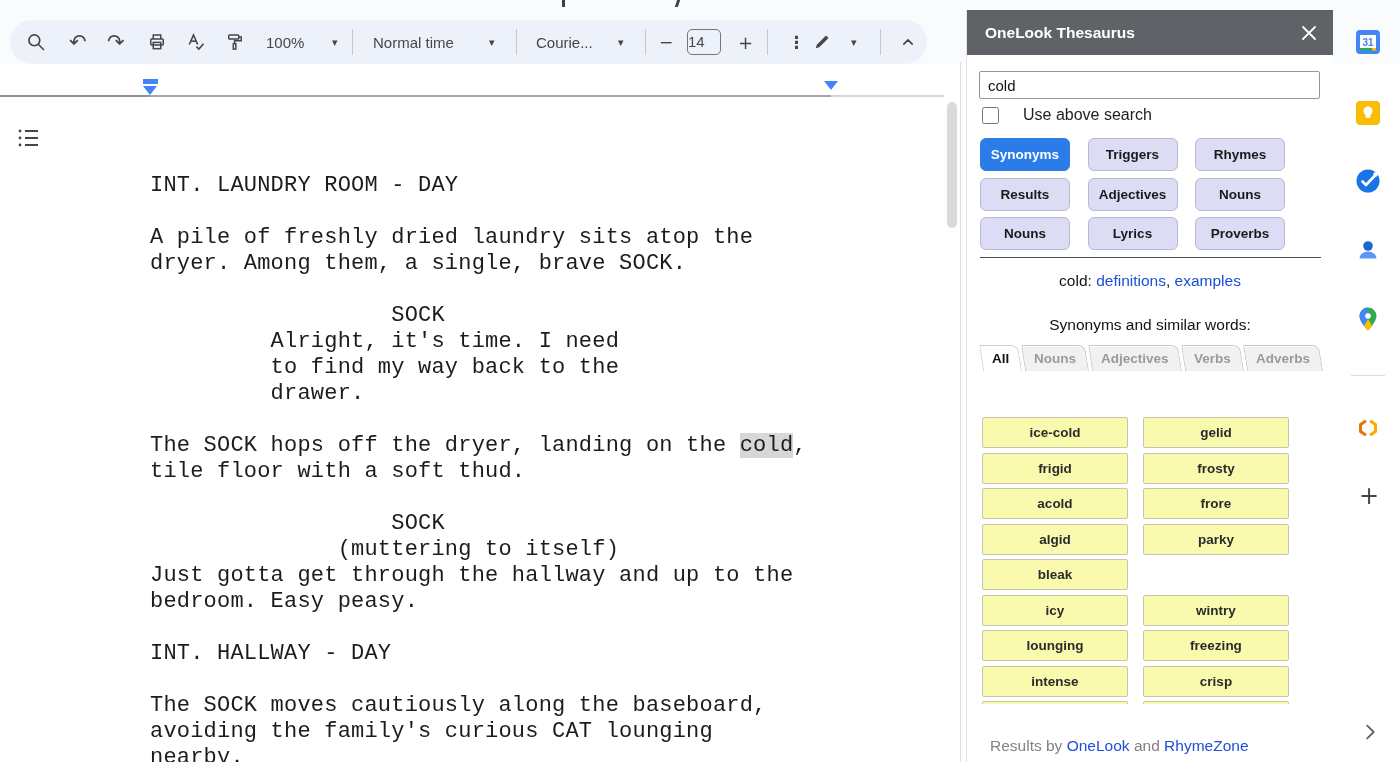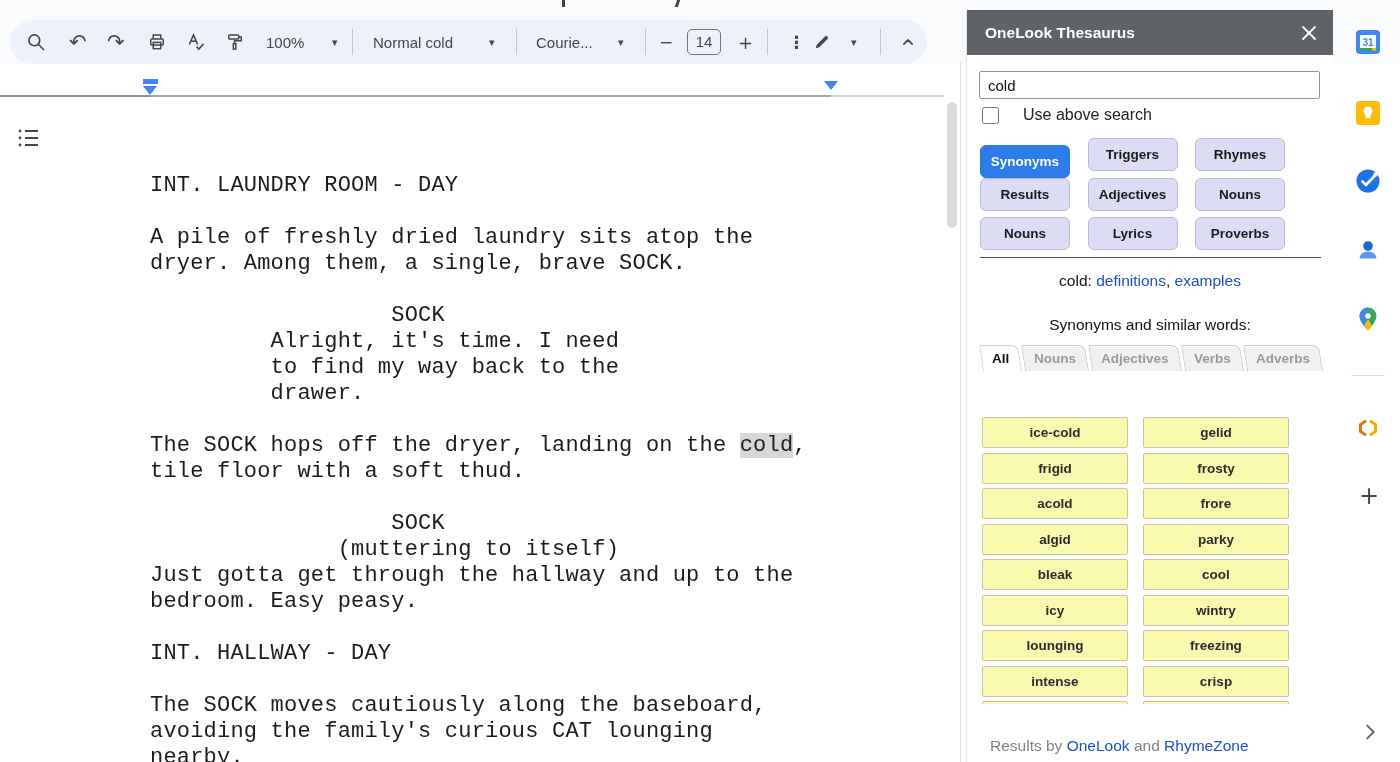--- a/index.html
+++ b/index.html
@@ -13,21 +13,21 @@
   .m1 { left:562px; top:0; width:3px; height:7px; }
   .m2 { left:676px; top:0; width:3px; height:7px; transform:skewX(-18deg); }
   .pill { position:absolute; left:10px; top:20px; width:917px; height:44px;
     background:#edf2fa; border-radius:22px; }
   .ti { position:absolute; top:50%; transform:translateY(-50%); display:flex; align-items:center;
     color:#444746; font-size:15px; }
   .tdiv { position:absolute; top:9px; width:1px; height:26px; background:#c4c7c5; }
   .caret { font-family:"DejaVu Sans",sans-serif; font-size:11px; color:#444746; }
   .glyph { font-family:"DejaVu Sans",sans-serif; color:#444746; }
   .sizebox { position:absolute; left:677px; top:9px; width:34px; height:26px;
-    border:1px solid #747775; border-radius:5px; text-align:center; line-height:24px;
+    border:1px solid #747775; border-radius:5px; line-height:24px;
     font-size:15px; color:#444746; background:transparent; }
 
   
   .ruler-seg { position:absolute; height:2px; top:95px; }
   .rs1 { left:0; width:150px; background:#8f9399; }
   .rs2 { left:150px; width:681px; background:#a2a6ab; }
   .rs3 { left:831px; width:113px; background:#d2d5d9; }
   .ind-bar { position:absolute; left:143px; top:79px; width:15px; height:5px; background:#4285f4; }
   .ind-tri { position:absolute; width:0; height:0; border-left:7.5px solid transparent;
     border-right:7.5px solid transparent; border-top:9px solid #4285f4; }
@@ -59,21 +59,21 @@
   .search-input { position:absolute; left:12px; top:61px; width:341px; height:28px;
     border:1px solid #949494; border-radius:2px; padding:2px 8px; font-size:15px;
     font-family:"Liberation Sans",sans-serif; color:#111; background:#fff; }
   .cb { position:absolute; left:15px; top:97px; width:17px; height:17px; accent-color:#fff;
     border:1px solid #b0b0b0; }
   .cb-label { position:absolute; left:56px; top:96px; font-size:16px; color:#202124; }
 
   .fbtn { position:absolute; width:90px; height:33px; background:#dcdcf4; border:1px solid #b9b9d6;
     border-radius:6px; font-size:13.5px; font-weight:bold; color:#1a1a1a; cursor:pointer;
     font-family:"Liberation Sans",sans-serif; }
-  .fbtn.active { background:#2b7ce9; border-color:#2b7ce9; color:#fff;margin-top:7px; }
+  .fbtn.active { background:#2b7ce9; border-color:#2b7ce9; color:#fff; }
   .fc0 { left:13px; } .fc1 { left:120.5px; } .fc2 { left:228px; }
   .fr0 { top:128px; } .fr1 { top:168px; } .fr2 { top:207px; }
 
   .panel-hr { position:absolute; left:13px; top:247px; width:341px; height:1px; background:#4d4d4d; }
 
   .word-links { position:absolute; left:0; top:262px; width:366px; text-align:center;
     font-size:15.5px; color:#111; }
   .link { color:#1d4ed8; cursor:pointer; }
   .section-title { position:absolute; left:0; top:306px; width:366px; text-align:center;
     font-size:15.5px; color:#111; }
@@ -142,21 +142,21 @@
             <rect x="10" y="14" width="3" height="6.5"></rect>
           </svg>
       </div>
       <div class="ti" style="left:256px">
         <span>100%</span>
       </div>
       <div class="ti caret" style="left:322px">▾</div>
       <div class="tdiv" style="left:342px"></div>
 
       <div class="ti" style="left:363px">
-        <span>Normal cold</span>
+        <span>Normal time</span>
       </div>
       <div class="ti caret" style="left:479px">▾</div>
       <div class="tdiv" style="left:506px"></div>
 
       <div class="ti" style="left:526px">
         <span>Courie...</span>
       </div>
       <div class="ti caret" style="left:608px">▾</div>
       <div class="tdiv" style="left:635px"></div>
 
@@ -283,21 +283,20 @@
     <div class="word-scroll">
       <button class="wbtn wc0" style="top:0">ice-cold</button>
       <button class="wbtn wc1" style="top:0">gelid</button>
       <button class="wbtn wc0" style="top:36px">frigid</button>
       <button class="wbtn wc1" style="top:36px">frosty</button>
       <button class="wbtn wc0" style="top:71px">acold</button>
       <button class="wbtn wc1" style="top:71px">frore</button>
       <button class="wbtn wc0" style="top:107px">algid</button>
       <button class="wbtn wc1" style="top:107px">parky</button>
       <button class="wbtn wc0" style="top:142px">bleak</button>
-      <button class="wbtn wc1" style="top:142px">cool</button>
       <button class="wbtn wc0" style="top:178px">icy</button>
       <button class="wbtn wc1" style="top:178px">wintry</button>
       <button class="wbtn wc0" style="top:213px">lounging</button>
       <button class="wbtn wc1" style="top:213px">freezing</button>
       <button class="wbtn wc0" style="top:249px">intense</button>
       <button class="wbtn wc1" style="top:249px">crisp</button>
       <button class="wbtn wc0" style="top:284px">nippy</button>
       <button class="wbtn wc1" style="top:284px">frozen</button>
       <button class="wbtn wc0" style="top:320px"></button>
       <button class="wbtn wc1" style="top:320px"></button>

